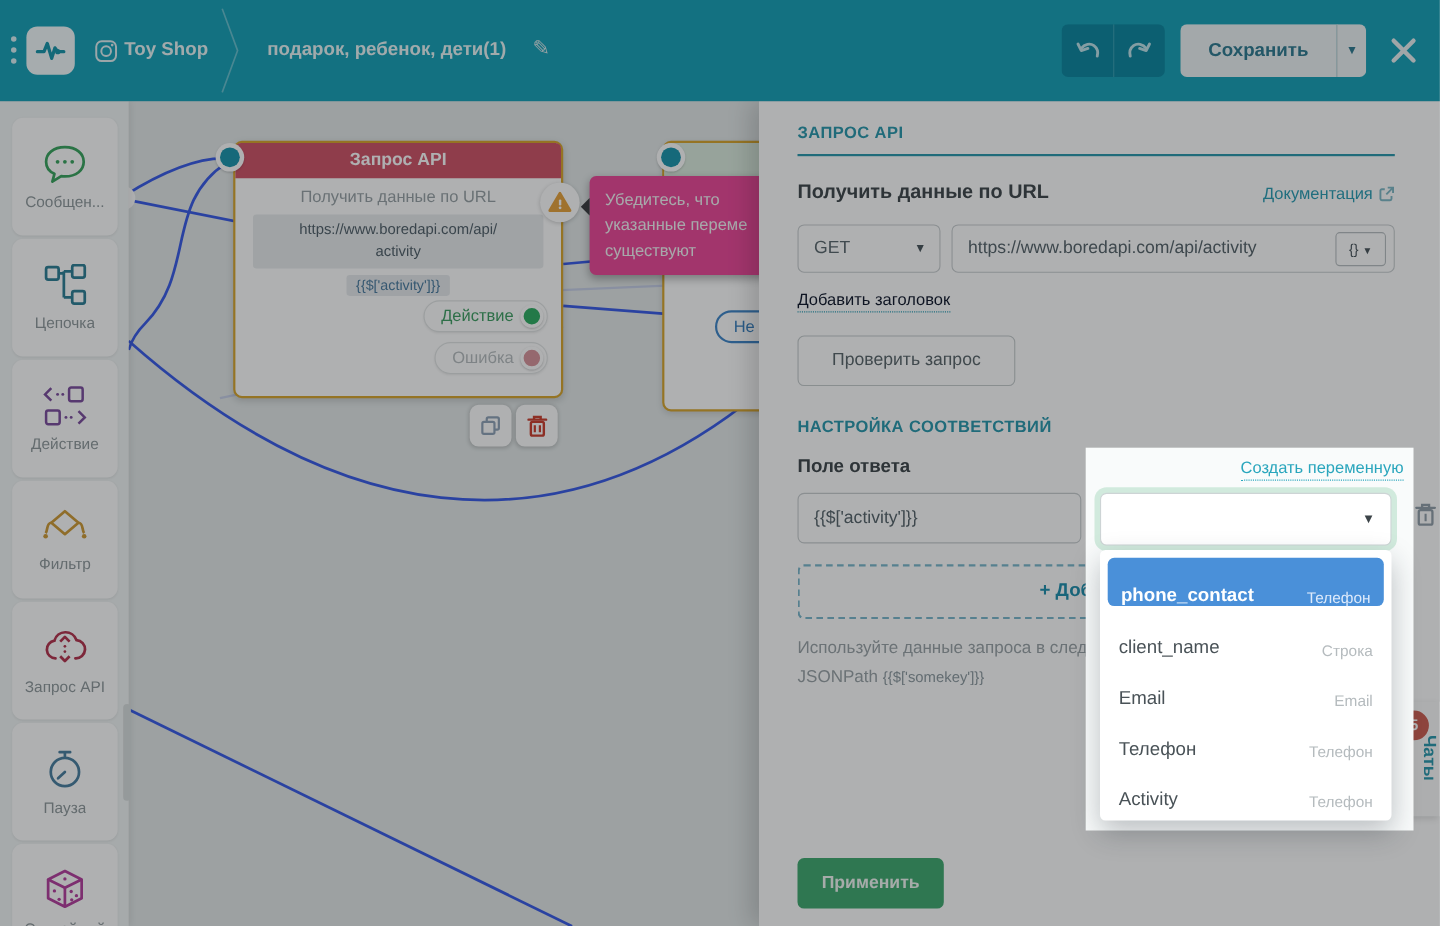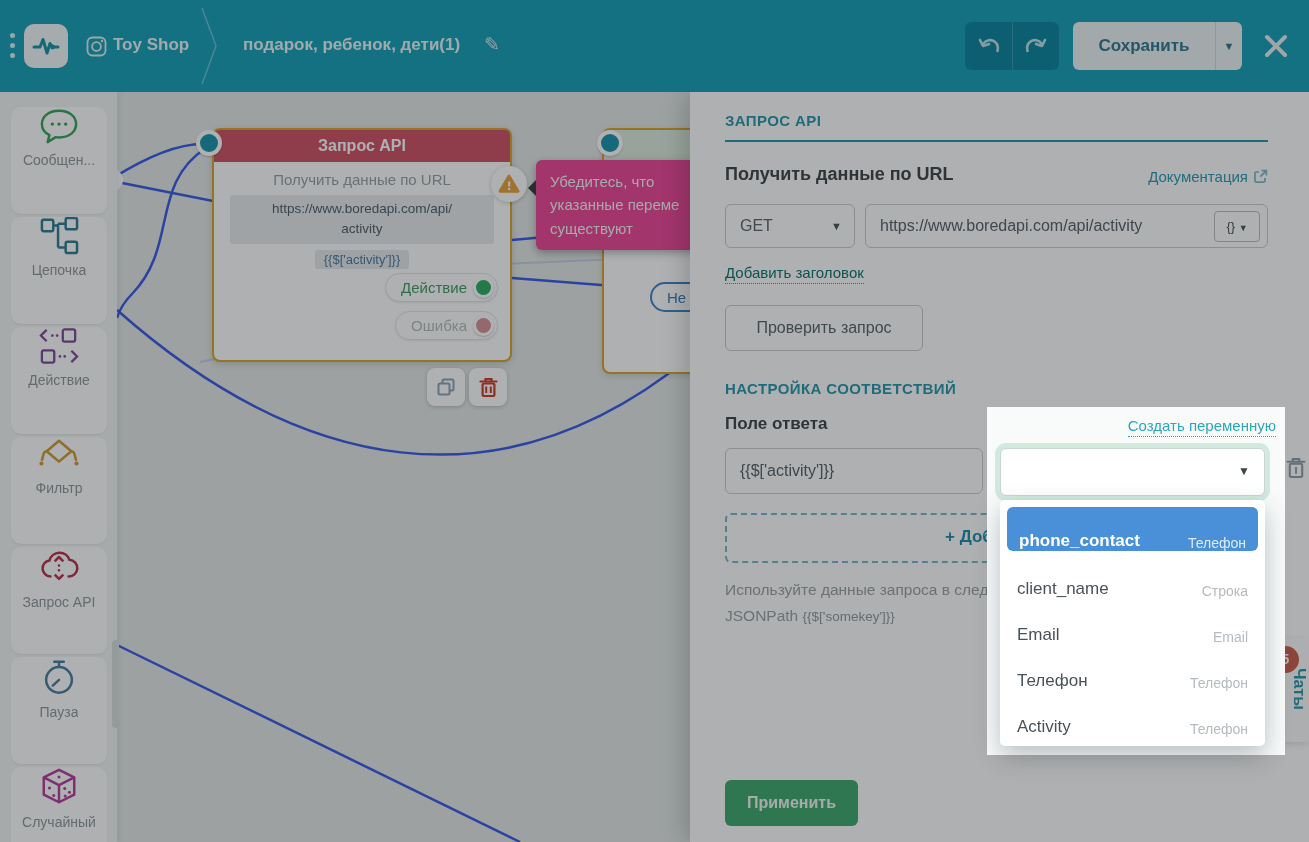--- a/index.html
+++ b/index.html
@@ -50,35 +50,35 @@
   .pill-ok { top:143px; color:#3f9f63; }
   .pill-ok .dot { background:#2fae63; }
   .pill-err { top:181px; color:#b7bdbf; }
   .pill-err .dot { background:#d9949b; }
 
   .warn-badge { position:absolute; left:491px; top:74px; width:36px; height:36px; border-radius:50%; background:#fff; box-shadow:0 1px 4px rgba(0,0,0,.2); display:flex; align-items:center; justify-content:center; }
   .mini-btn { position:absolute; top:276px; width:38px; height:38px; background:#fff; border-radius:8px; box-shadow:0 1px 4px rgba(0,0,0,.2); display:flex; align-items:center; justify-content:center; cursor:pointer; }
 
   
   .sidebar { position:absolute; left:0; top:92px; width:117px; height:750px; background:#f2f6f6; z-index:15; box-shadow:2px 0 6px rgba(0,0,0,.07); padding-top:15px; }
-  .side-item { width:96px; height:107px; margin:0 0 3px 11px; background:#fff; border-radius:10px; box-shadow:0 1px 2px rgba(0,0,0,.06); display:flex; flex-direction:column; align-items:center; cursor:pointer; }
+  .side-item { width:96px; height:107px; margin:0 0 3px 11px; background:#fff; border-radius:10px; box-shadow:0 1px 2px rgba(0,0,0,.06); display:flex; flex-direction:column; align-items:center; justify-content:center; cursor:pointer; }
   .side-item span { margin-top:7px; font-size:14px; color:#8f999c; max-width:90px; white-space:nowrap; overflow:hidden; }
   .scroll-thumb { position:absolute; left:112px; top:640px; width:7px; height:88px; background:#d9dede; border-radius:4px; z-index:16; cursor:pointer; }
 
   
   .panel { position:absolute; left:690px; top:92px; width:619px; height:750px; background:#fff; z-index:12; box-shadow:-8px 0 20px rgba(0,0,0,.16); }
   .sec-title { position:absolute; left:35px; color:#2b99ad; font-size:15px; font-weight:bold; letter-spacing:.4px; }
   .sec-rule { position:absolute; left:35px; top:48px; width:543px; height:2px; background:#2b99ad; }
   .req-head { position:absolute; left:35px; top:72px; font-size:18px; font-weight:bold; color:#3f474b; }
   .doc-link { position:absolute; right:41px; top:76px; color:#2b9db4; font-size:15px; cursor:pointer; display:flex; align-items:center; gap:5px; }
   .method-sel { position:absolute; left:35px; top:112px; width:130px; height:44px; border:1px solid #c9ced0; border-radius:6px; font-size:16px; color:#5a676d; line-height:42px; padding:0 14px; cursor:pointer; }
   .method-sel .caret { position:absolute; right:12px; top:0; font-size:11px; color:#4a555c; }
   .url-input { position:absolute; left:175px; top:112px; width:403px; height:44px; border:1px solid #c9ced0; border-radius:6px; font-size:16px; color:#57646b; line-height:42px; padding:0 60px 0 14px; white-space:nowrap; overflow:hidden; cursor:text; }
   .var-btn { position:absolute; right:7px; top:6px; width:46px; height:31px; border:1px solid #b9bfc2; border-radius:4px; color:#4a555c; font-size:13px; line-height:29px; text-align:center; cursor:pointer; }
-  .dotted-link { color:#0f766e; font-size:15px; border-bottom:1px dotted #2b9db4; padding-bottom:2px; cursor:pointer; }
+  .dotted-link { color:#0f172a; font-size:15px; border-bottom:1px dotted #2b9db4; padding-bottom:2px; cursor:pointer; }
   .add-header { position:absolute; left:35px; top:172px; }
   .check-btn { position:absolute; left:35px; top:213px; width:198px; height:46px; background:#fff; border:1px solid #c6cccd; border-radius:6px; color:#5a666b; font-size:16px; cursor:pointer; }
   .map-title-pos { top:288px; }
   .resp-label { position:absolute; left:35px; top:322px; font-size:17px; font-weight:bold; color:#3f474b; }
   .resp-input { position:absolute; left:35px; top:356px; width:258px; height:46px; border:1px solid #c9ced0; border-radius:6px; font-size:16px; color:#57646b; line-height:44px; padding:0 14px; cursor:text; }
   .add-map { position:absolute; left:35px; top:421px; width:543px; height:50px; border:2px dashed #7bb8cc; border-radius:6px; cursor:pointer; }
   .add-map span { position:absolute; left:218px; top:12px; color:#1f8fae; font-size:17px; font-weight:bold; white-space:nowrap; }
   .hint1 { position:absolute; left:35px; top:489px; font-size:15.5px; color:#9aa3a7; white-space:nowrap; }
   .hint2 { position:absolute; left:35px; top:515px; font-size:15.5px; color:#9aa3a7; }
   .hint2 .code { font-size:13.5px; color:#8e9ba1; }

